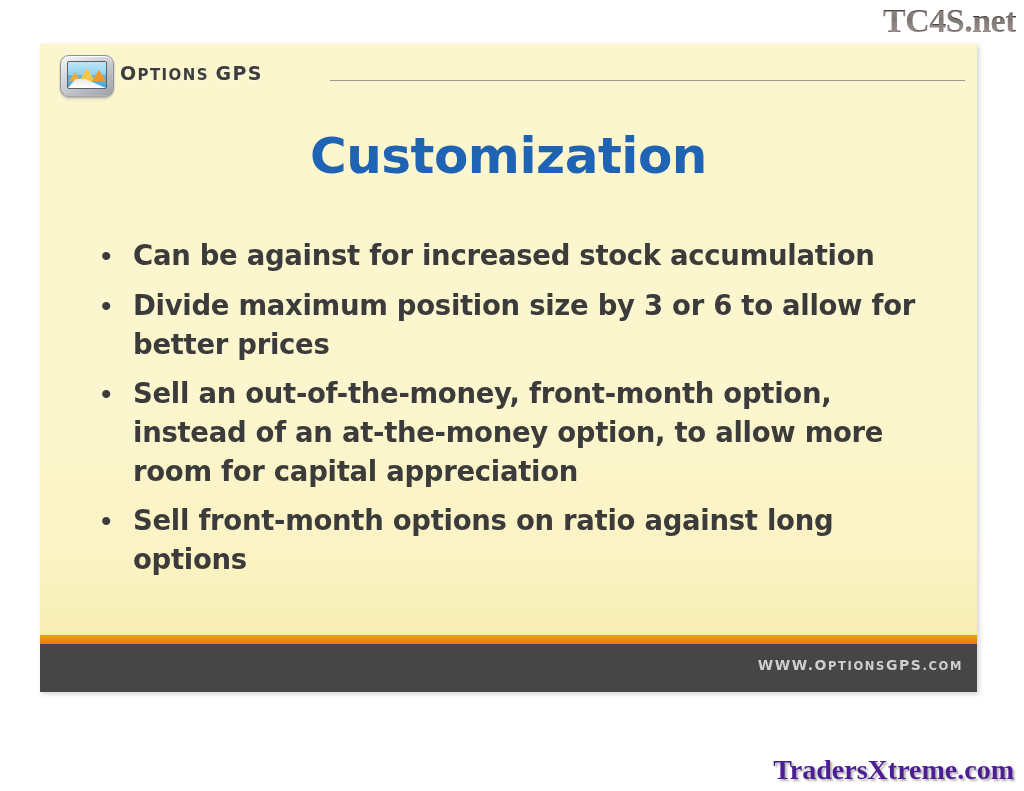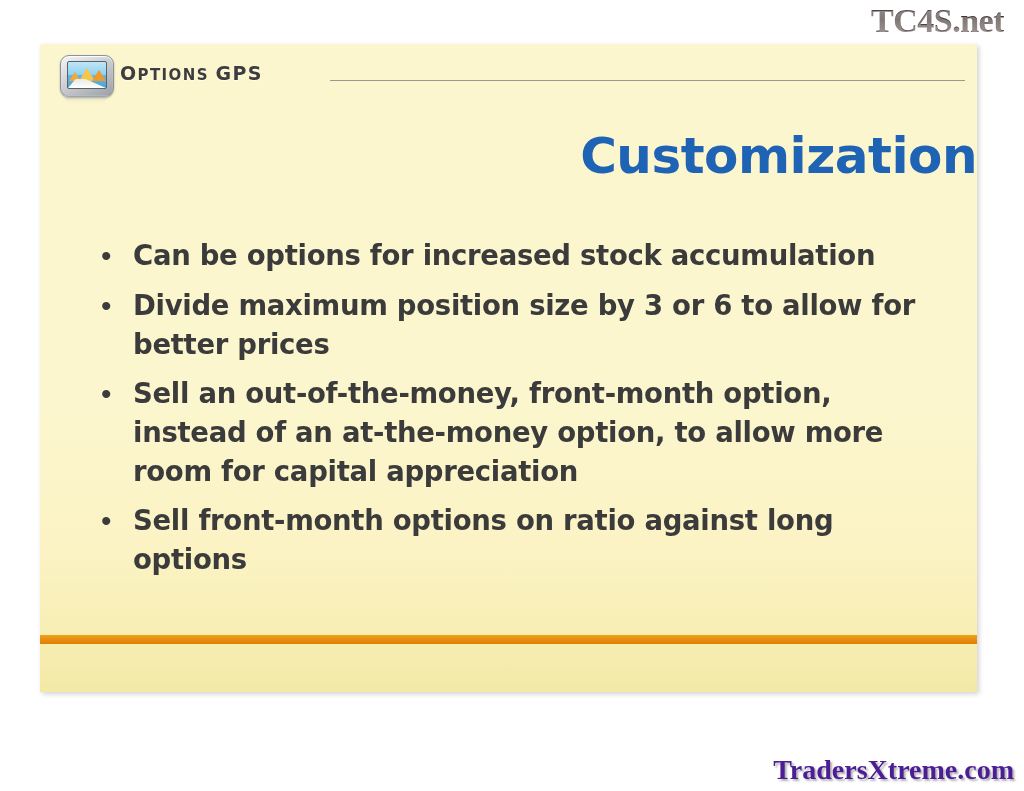--- a/index.html
+++ b/index.html
@@ -12,21 +12,21 @@
     height: 791px;
     position: relative;
     overflow: hidden;
     font-family: "Liberation Sans", sans-serif;
   }
 
   
   .site-brand {
     position: absolute;
     top: 2px;
-    right: 20px;
+    right: 8px;
     font-family: "Liberation Serif", serif;
     font-weight: bold;
     font-size: 34px;
     letter-spacing: -0.5px;
     line-height: 38px;
     background: linear-gradient(180deg, #6f5f5c 0%, #3a2f2e 45%, #7d6d69 100%);
     -webkit-background-clip: text;
     background-clip: text;
     color: transparent;
     text-shadow: 0 1px 0 rgba(255,255,255,0.35);
@@ -149,21 +149,21 @@
     height: 1px;
     background: #9a9a92;
   }
 
   
   .slide-title {
     position: absolute;
     left: 0;
     top: 84px;
     width: 100%;
-    text-align: right;
+    text-align: center;
     font-family: "DejaVu Sans", sans-serif;
     font-weight: bold;
     font-size: 50px;
     line-height: 56px;
     color: #1f63b5;
     letter-spacing: -0.5px;
   }
 
   
   .bullets {
@@ -285,34 +285,37 @@
     </div>
     <div class="logo-text"><span>O</span><span class="small-caps">PTIONS </span><span>GPS</span></div>
     <div class="header-rule"></div>
   </div>
 
   <div class="slide-title">Customization</div>
 
   <div class="bullets">
     <div class="bullet-row">
       <div class="bullet-dot">•</div>
-      <div class="bullet-text">Can be options for increased stock accumulation</div>
+      <div class="bullet-text">Can be against for increased stock accumulation</div>
     </div>
     <div class="bullet-row">
       <div class="bullet-dot">•</div>
       <div class="bullet-text">Divide maximum position size by 3 or 6 to allow for better prices</div>
     </div>
     <div class="bullet-row">
       <div class="bullet-dot">•</div>
       <div class="bullet-text">Sell an out-of-the-money, front-month option, instead of an at-the-money option, to allow more room for capital appreciation</div>
     </div>
     <div class="bullet-row">
       <div class="bullet-dot">•</div>
       <div class="bullet-text">Sell front-month options on ratio against long options</div>
     </div>
   </div>
 
 
   <div class="accent-stripe"></div>
+  <div class="footer-bar">
+    <div class="footer-url"><span>WWW.O</span><span class="small-caps">PTIONS</span><span>GPS</span><span class="small-caps">.COM</span></div>
+  </div>
 
 </div>
 
 <div class="bottom-brand">TradersXtreme.com</div>
 
 </body></html>

